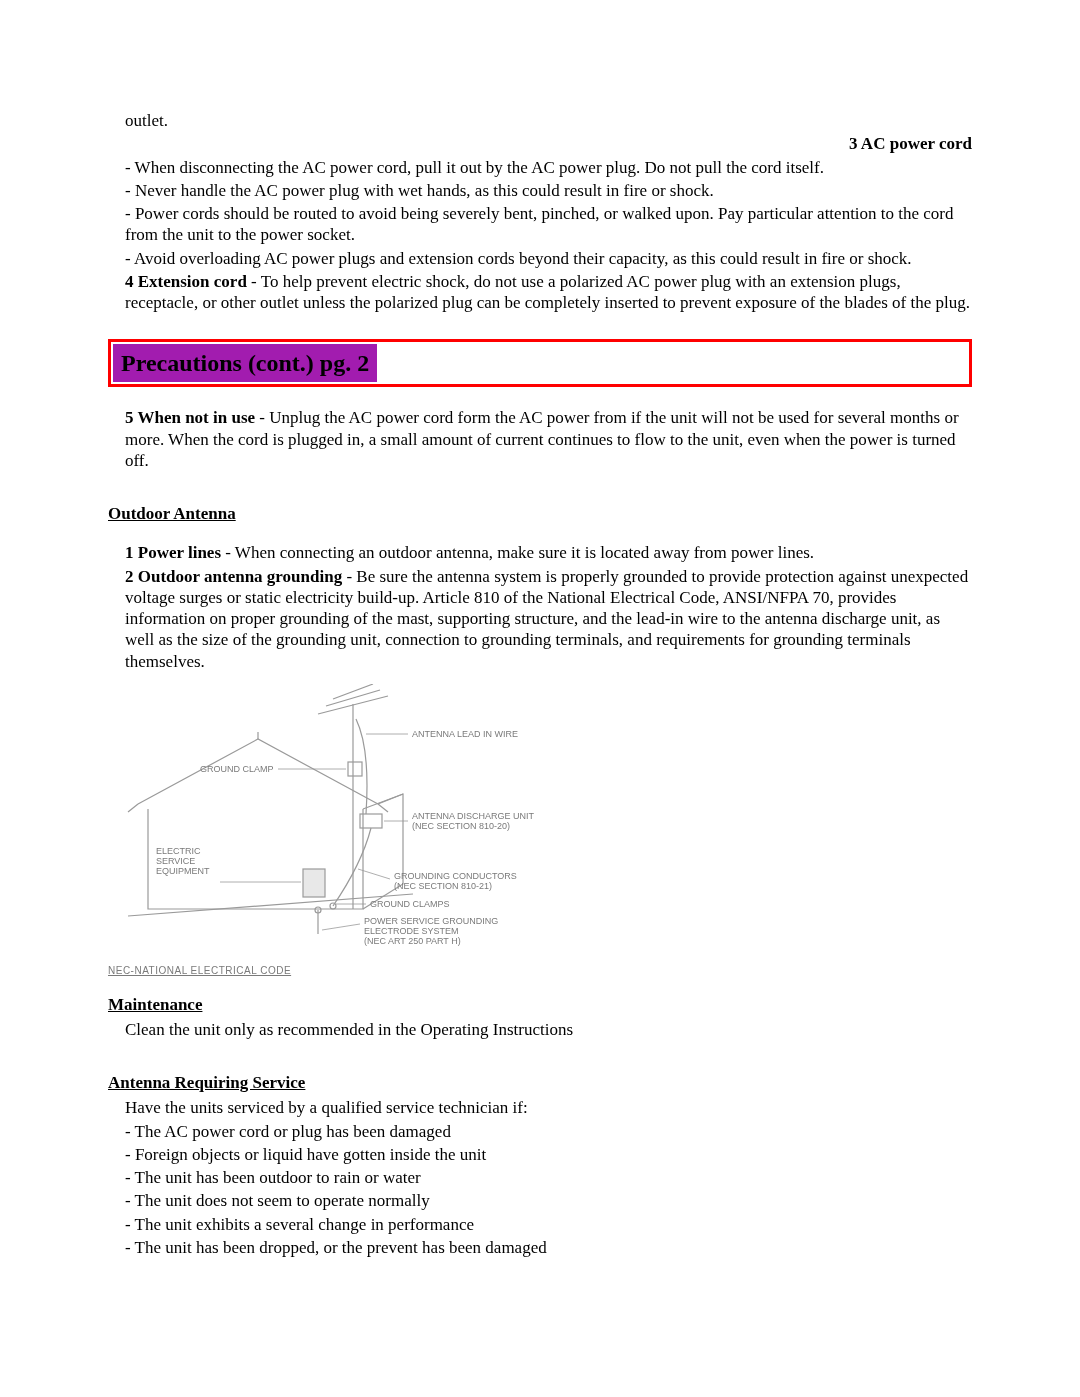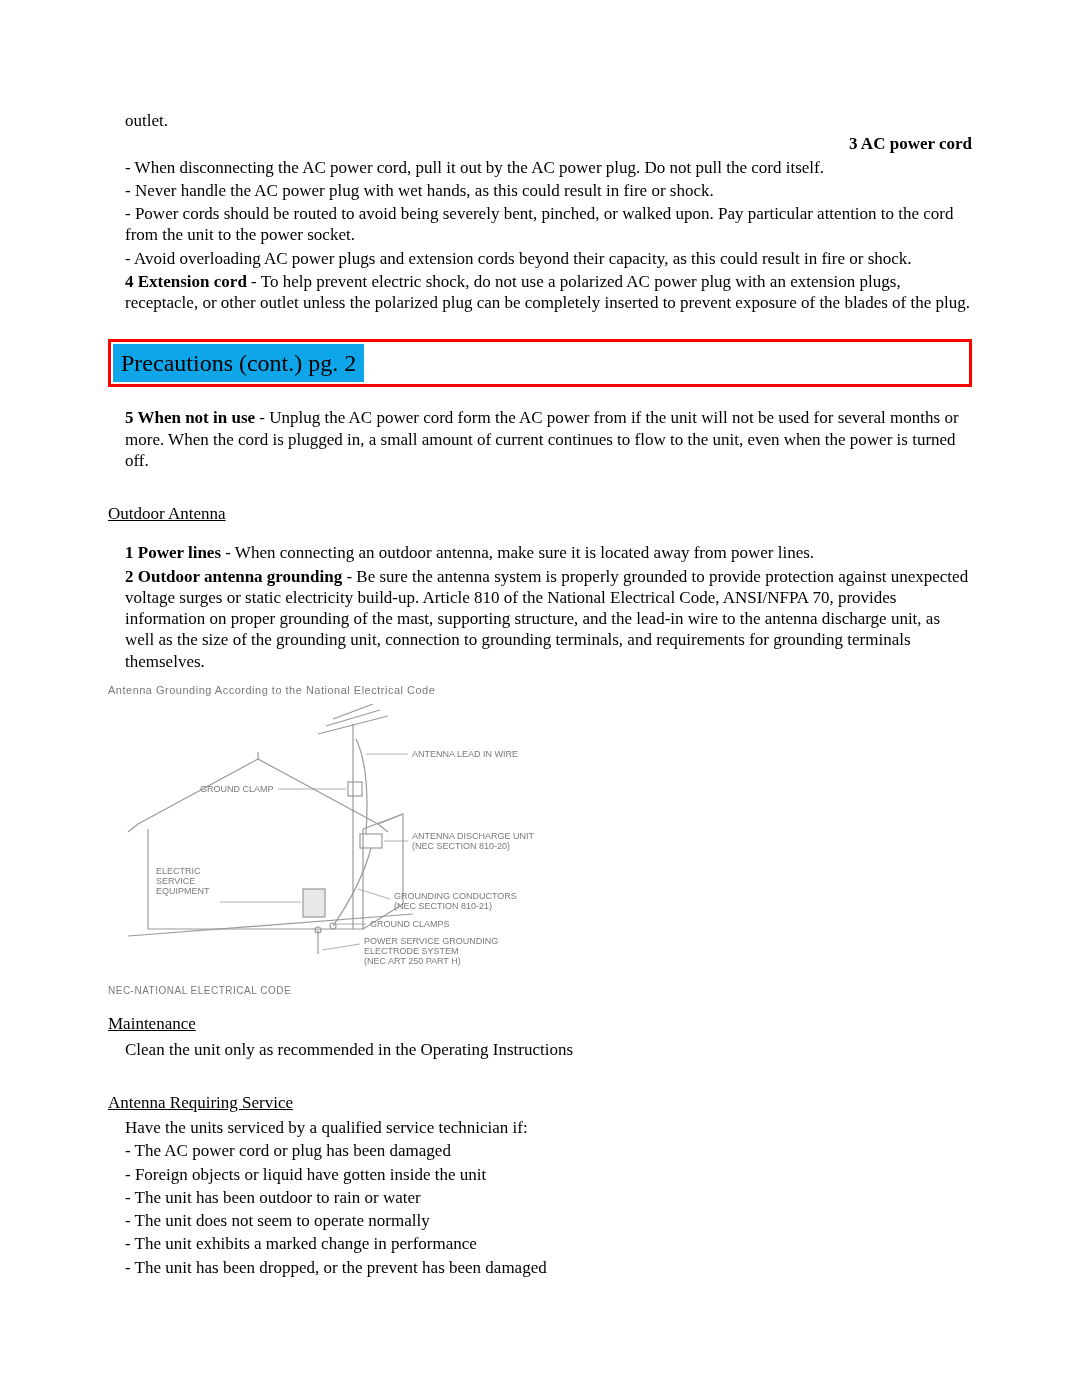--- a/index.html
+++ b/index.html
@@ -16,30 +16,30 @@
   .para { margin: 0 0 2px 17px; }
   .bold { font-weight: bold; text-align: right; }
   .section-banner {
     border: 3px solid #ff0000;
     padding: 0;
     margin: 26px 0 20px 0;
     display: flex;
     align-items: center;
   }
   .section-banner-inner {
-    background: #0ea5e9;
+    background: #a21caf;
     color: #000;
-    font-weight: normal;
+    font-weight: bold;
     font-size: 24px;
     padding: 4px 8px;
     display: inline-block;
     margin: 2px 0 2px 2px;
   }
   .subhead {
-    font-weight: normal;
+    font-weight: bold;
     text-decoration: underline;
     margin-top: 16px;
     margin-bottom: 4px;
     display: block;
   }
   .gap { height: 14px; }
   .diagram-block {
     margin: 12px 0 10px 0;
     width: 520px;
   }
@@ -49,20 +49,21 @@
     letter-spacing: 0.5px;
     color: #7a7a7a;
     margin-bottom: 6px;
   }
   .diagram-footer {
     font-family: Arial, Helvetica, sans-serif;
     font-size: 10px;
     letter-spacing: 0.5px;
     color: #7a7a7a;
     margin-top: 6px;
+    text-decoration: underline;
   }
   svg text {
     font-family: Arial, Helvetica, sans-serif;
     fill: #7a7a7a;
   }
 </style>
 </head>
 <body>
 
 <div class="para">outlet.</div>
@@ -88,21 +89,20 @@
 <div class="gap"></div>
 
 <div class="para">
   <span class="bold">1   Power lines</span><span> - When connecting an outdoor antenna, make sure it is located away from power lines.</span>
 </div>
 <div class="para">
   <span class="bold">2   Outdoor antenna grounding</span><span> - Be sure the antenna system is properly grounded to provide protection against unexpected voltage surges or static electricity build-up. Article 810 of the National Electrical Code, ANSI/NFPA 70, provides information on proper grounding of the mast, supporting structure, and the lead-in wire to the antenna discharge unit, as well as the size of the grounding unit, connection to grounding terminals, and requirements for grounding terminals themselves.</span>
 </div>
 
 <div class="diagram-block">
-  <div class="diagram-title">Antenna Grounding According to the National Electrical Code</div>
   <svg viewBox="0 0 520 270" width="520" height="270">
 
     <g stroke="#9a9a9a" stroke-width="1.2" fill="none">
 
       <polyline points="30,120 150,55 270,120"></polyline>
       <polyline points="30,120 20,128"></polyline>
       <polyline points="270,120 280,128"></polyline>
       <polyline points="150,55 150,48"></polyline>
 
       <polyline points="40,125 40,225 255,225 255,125"></polyline>
@@ -166,14 +166,14 @@
 <span class="subhead">Maintenance</span>
 <div class="para">Clean the unit only as recommended in the Operating Instructions</div>
 
 <div class="gap"></div>
 <span class="subhead">Antenna Requiring Service</span>
 <div class="para">Have the units serviced by a qualified service technician if:</div>
 <div class="para">- The AC power cord or plug has been damaged</div>
 <div class="para">- Foreign objects or liquid have gotten inside the unit</div>
 <div class="para">- The unit has been outdoor to rain or water</div>
 <div class="para">- The unit does not seem to operate normally</div>
-<div class="para">- The unit exhibits a marked change in performance</div>
+<div class="para">- The unit exhibits a several change in performance</div>
 <div class="para">- The unit has been dropped, or the prevent has been damaged</div>
 
 </body></html>

